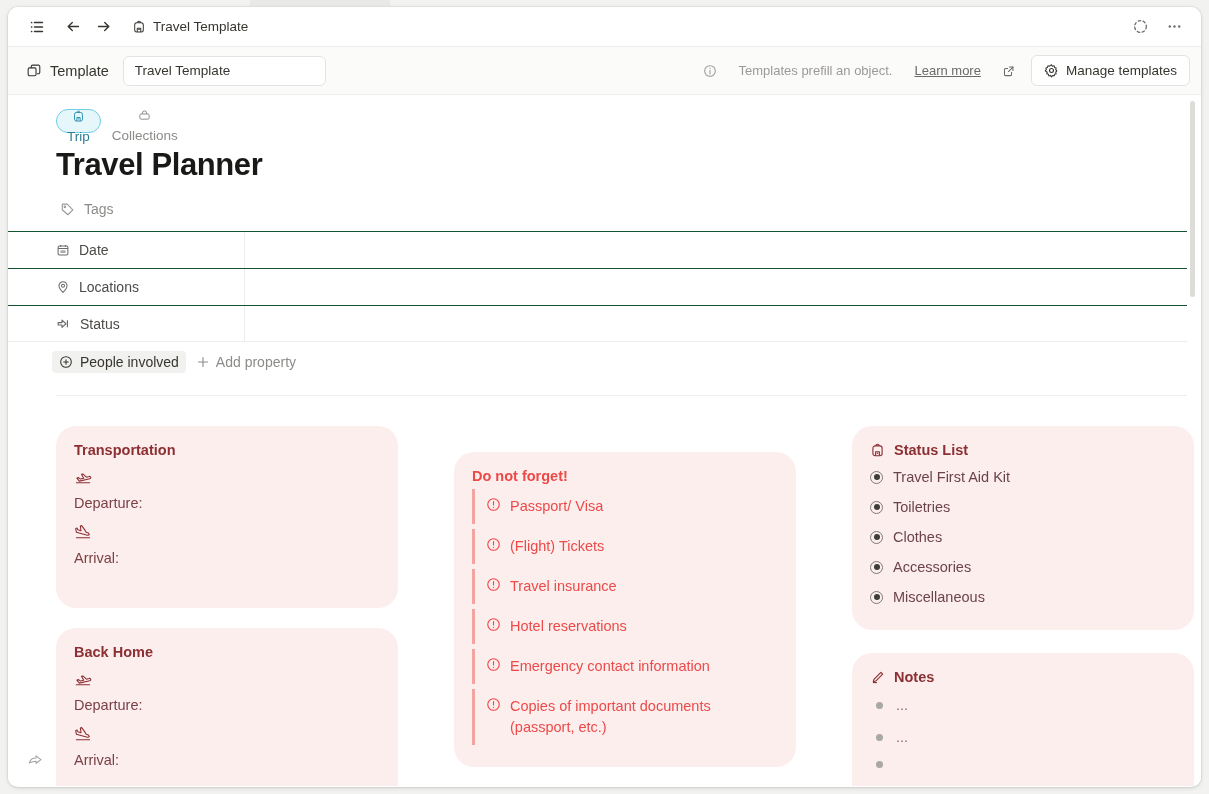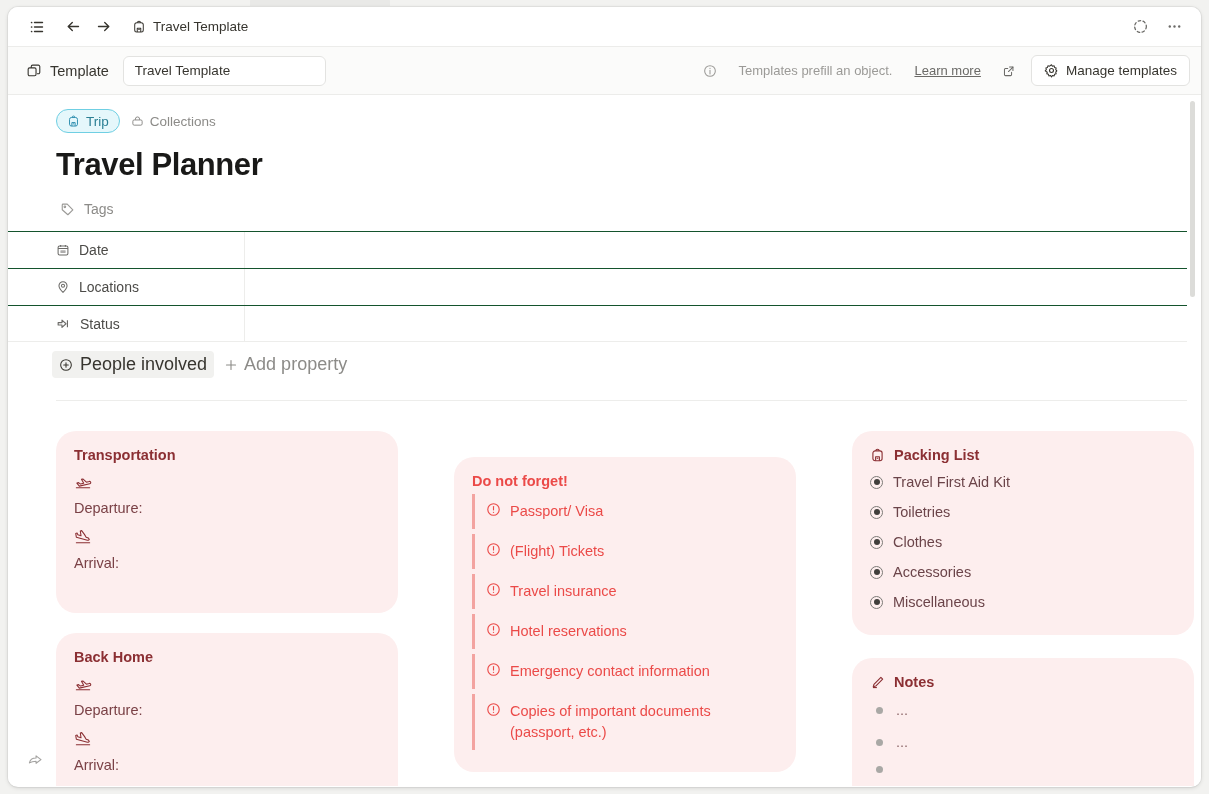--- a/index.html
+++ b/index.html
@@ -122,20 +122,21 @@
   #typebar {
     display: flex; align-items: center; gap: 9px;
     padding: 14px 0 0 48px;
   }
   .type-chip {
     display: flex; align-items: center; gap: 6px;
     height: 24px; padding: 0 10px;
     border-radius: 12px;
     font-size: 13.5px;
     cursor: pointer;
+    flex-direction: column;
   }
   .type-chip.active {
     background: #e5f7fb;
     border: 1px solid #6fcfe3;
     color: #2b7f94;
   }
   .type-chip.plain { color: #8c8b88; padding-left: 2px; }
 
   #title {
     padding: 14px 48px 0 48px;
@@ -171,21 +172,21 @@
   }
   .prop-val {
     flex: 1; height: 100%;
     border-left: 1px solid #ededeb;
   }
 
   #addrow {
     display: flex; align-items: center;
     gap: 3px;
     padding: 9px 0 0 44px;
-    font-size: 18px;
+    font-size: 14px;
   }
   #people-pill {
     display: flex; align-items: center; gap: 7px;
     background: #f1f1ef;
     border-radius: 4px;
     padding: 3px 7px;
     color: #37352f;
     cursor: pointer;
   }
   #addprop {
@@ -651,21 +652,21 @@
           <div class="card">
             <div class="card-title">
               <span>
                 <svg width="15" height="15" viewBox="0 0 16 16" fill="none" stroke="#8b2f33" stroke-width="1.2" stroke-linejoin="round">
                   <path d="M6.2 3.1a1.8 1.8 0 013.6 0"></path>
                   <rect x="3.1" y="3.1" width="9.8" height="10.5" rx="2.3"></rect>
                   <path d="M6 13.6V9.3h4v4.3"></path>
                     <path d="M7.2 10.9h1.6"></path>
                 </svg>
               </span>
-              <span>Packing List</span>
+              <span>Status List</span>
             </div>
 
             <div class="radio-item">
               <span class="radio-dot">
                   <i></i>
                 </span>
               <span>Travel First Aid Kit</span>
             </div>
             <div class="radio-item">
               <span class="radio-dot">

